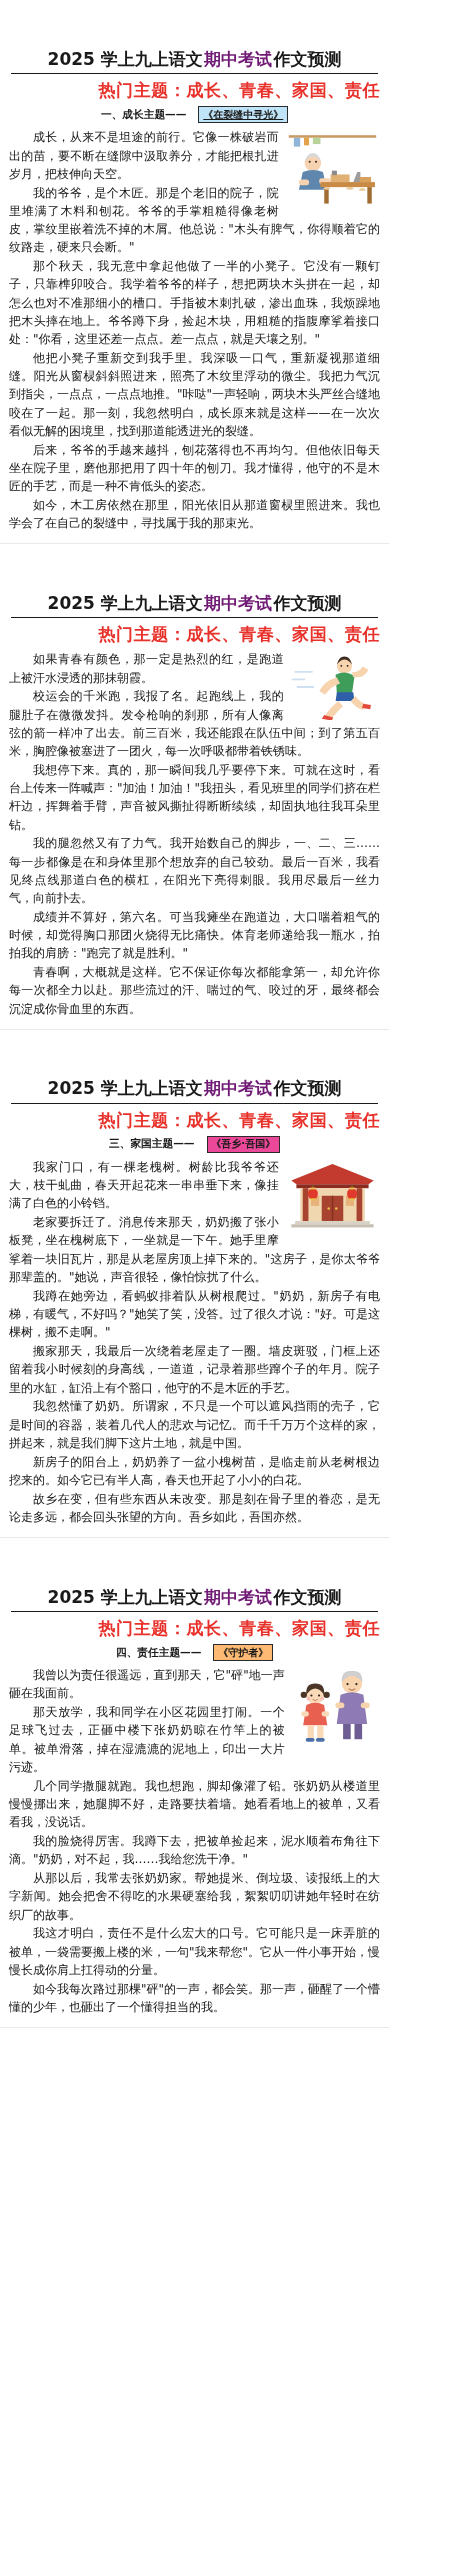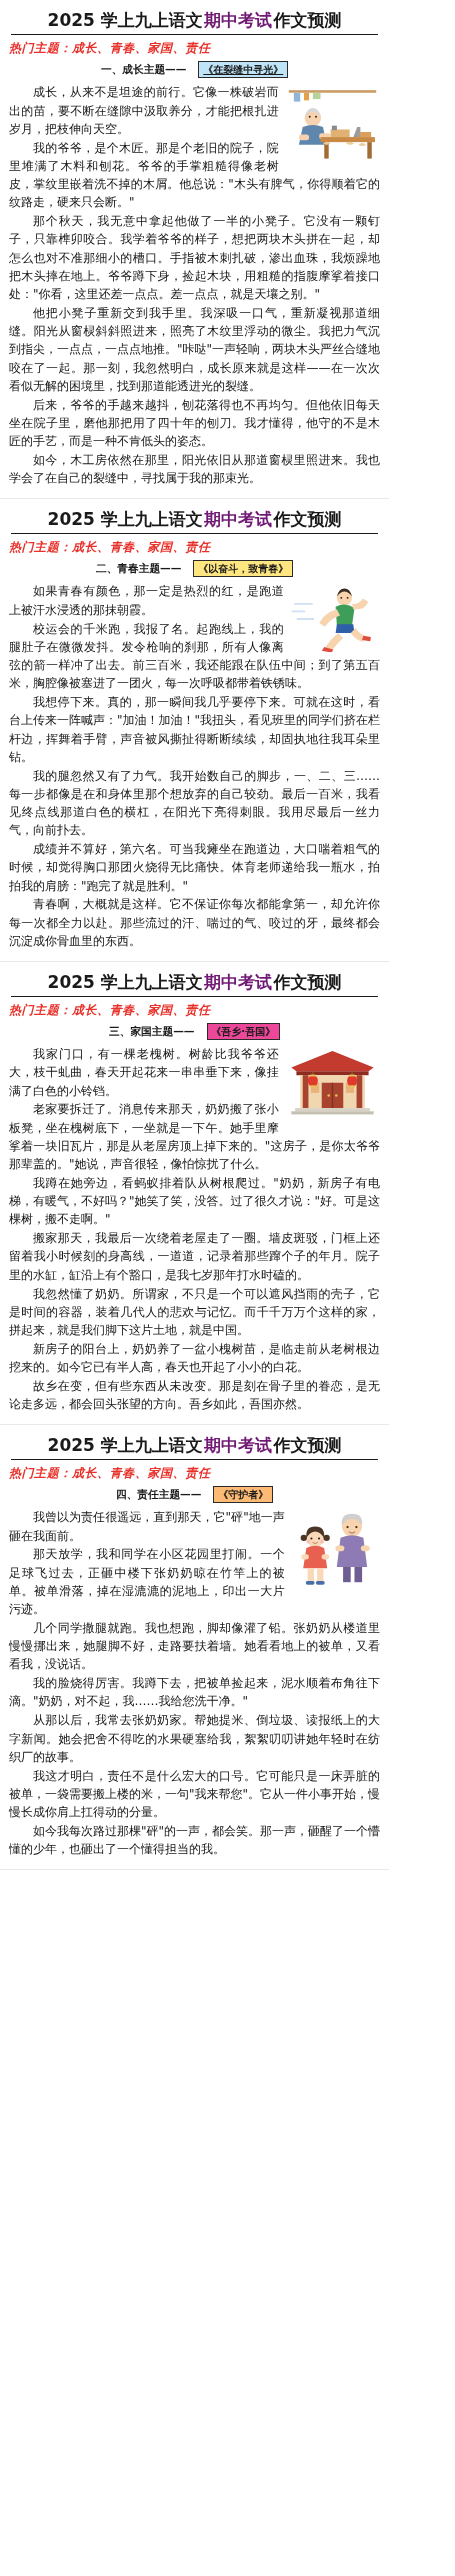--- a/index.html
+++ b/index.html
@@ -10,20 +10,21 @@
   }
   .page {
     width: 455px;
     margin: 0 auto;
     background: #ffffff;
   }
   .card {
     width: 389px;
     padding: 6.3px 8.9px 10px 8.9px;
     border-bottom: 0.6px solid #e9e9e9;
+    margin-top: 39px;
   }
   
   .title-row {
     display: flex;
     align-items: baseline;
     justify-content: center;
     gap: 1.3px;
     font-size: 17px;
     font-weight: bold;
     letter-spacing: 0px;
@@ -33,27 +34,26 @@
   }
   .title-dark { color: #1a1a1a; }
   .title-red  { color: #701a75; }
   .title-underline {
     border-bottom: 1.9px solid #1a1a1a;
     height: 0;
     margin: 1.3px 2.5px 5px 2.5px;
   }
   
   .topic-bar {
-    text-align: left;
-    font-size: 12px;
+    text-align: right;
+    font-size: 17px;
     font-weight: bold;
     color: #e8312a;
     letter-spacing: 0.6px;
     margin: 3.8px 0 3.8px 0;
-    font-style: italic;
   }
   
   .section-head {
     display: flex;
     align-items: center;
     justify-content: center;
     gap: 12px;
     font-size: 10.7px;
     font-weight: bold;
     color: #1a1a1a;
@@ -153,24 +153,20 @@
   </div>
 
   <div class="card">
     <div class="title-row">
       <span class="title-dark">2025 学上九上语文</span>
       <span class="title-red">期中考试</span>
       <span class="title-dark">作文预测</span>
     </div>
     <div class="title-underline"></div>
     <div class="topic-bar">热门主题：成长、青春、家国、责任</div>
-    <div class="section-head">
-      <span>二、青春主题——</span>
-      <span class="sec-title hl-yellow">《以奋斗，致青春》</span>
-    </div>
     <div class="body-text clearfix">
       <div class="float-right">
         <svg width="90" height="68" viewBox="0 0 142 108">
           <rect x="0" y="0" width="142" height="108" fill="#ffffff"></rect>
 
           <circle cx="86" cy="22" r="12" fill="#f7d3ae"></circle>
           <path d="M74 20 q12 -16 24 0 q-3 -13 -12 -13 q-9 0 -12 13z" fill="#3b2b20"></path>
           <circle cx="81" cy="22" r="1.5" fill="#2a2018"></circle>
           <circle cx="91" cy="22" r="1.5" fill="#2a2018"></circle>
 
@@ -243,21 +239,21 @@
           <rect x="102" y="45" width="8" height="3" fill="#e8c54a"></rect>
           <rect x="102" y="62" width="8" height="3" fill="#e8c54a"></rect>
 
           <rect x="16" y="98" width="118" height="5" fill="#d8d2c4"></rect>
           <rect x="10" y="103" width="130" height="5" fill="#c6c0b2"></rect>
         </svg>
       </div>
       <p>我家门口，有一棵老槐树。树龄比我爷爷还大，枝干虬曲，春天开起花来一串串垂下来，像挂满了白色的小铃铛。</p>
       <p>老家要拆迁了。消息传来那天，奶奶搬了张小板凳，坐在槐树底下，一坐就是一下午。她手里摩挲着一块旧瓦片，那是从老屋房顶上掉下来的。"这房子，是你太爷爷那辈盖的。"她说，声音很轻，像怕惊扰了什么。</p>
       <p>我蹲在她旁边，看蚂蚁排着队从树根爬过。"奶奶，新房子有电梯，有暖气，不好吗？"她笑了笑，没答。过了很久才说："好。可是这棵树，搬不走啊。"</p>
-      <p>搬家那天，我最后一次绕着老屋走了一圈。墙皮斑驳，门框上还留着我小时候刻的身高线，一道道，记录着那些蹿个子的年月。院子里的水缸，缸沿上有个豁口，是我七岁那年打水时磕的。</p>
+      <p>搬家那天，我最后一次绕着老屋走了一圈。墙皮斑驳，门框上还留着我小时候刻的身高线，一道道，记录着那些蹿个子的年月。院子里的水缸，缸沿上有个豁口，他守的不是木匠的手艺。</p>
       <p>我忽然懂了奶奶。所谓家，不只是一个可以遮风挡雨的壳子，它是时间的容器，装着几代人的悲欢与记忆。而千千万万个这样的家，拼起来，就是我们脚下这片土地，就是中国。</p>
       <p>新房子的阳台上，奶奶养了一盆小槐树苗，是临走前从老树根边挖来的。如今它已有半人高，春天也开起了小小的白花。</p>
       <p>故乡在变，但有些东西从未改变。那是刻在骨子里的眷恋，是无论走多远，都会回头张望的方向。吾乡如此，吾国亦然。</p>
     </div>
   </div>
 
   <div class="card">
     <div class="title-row">
       <span class="title-dark">2025 学上九上语文</span>
       <span class="title-red">期中考试</span>

